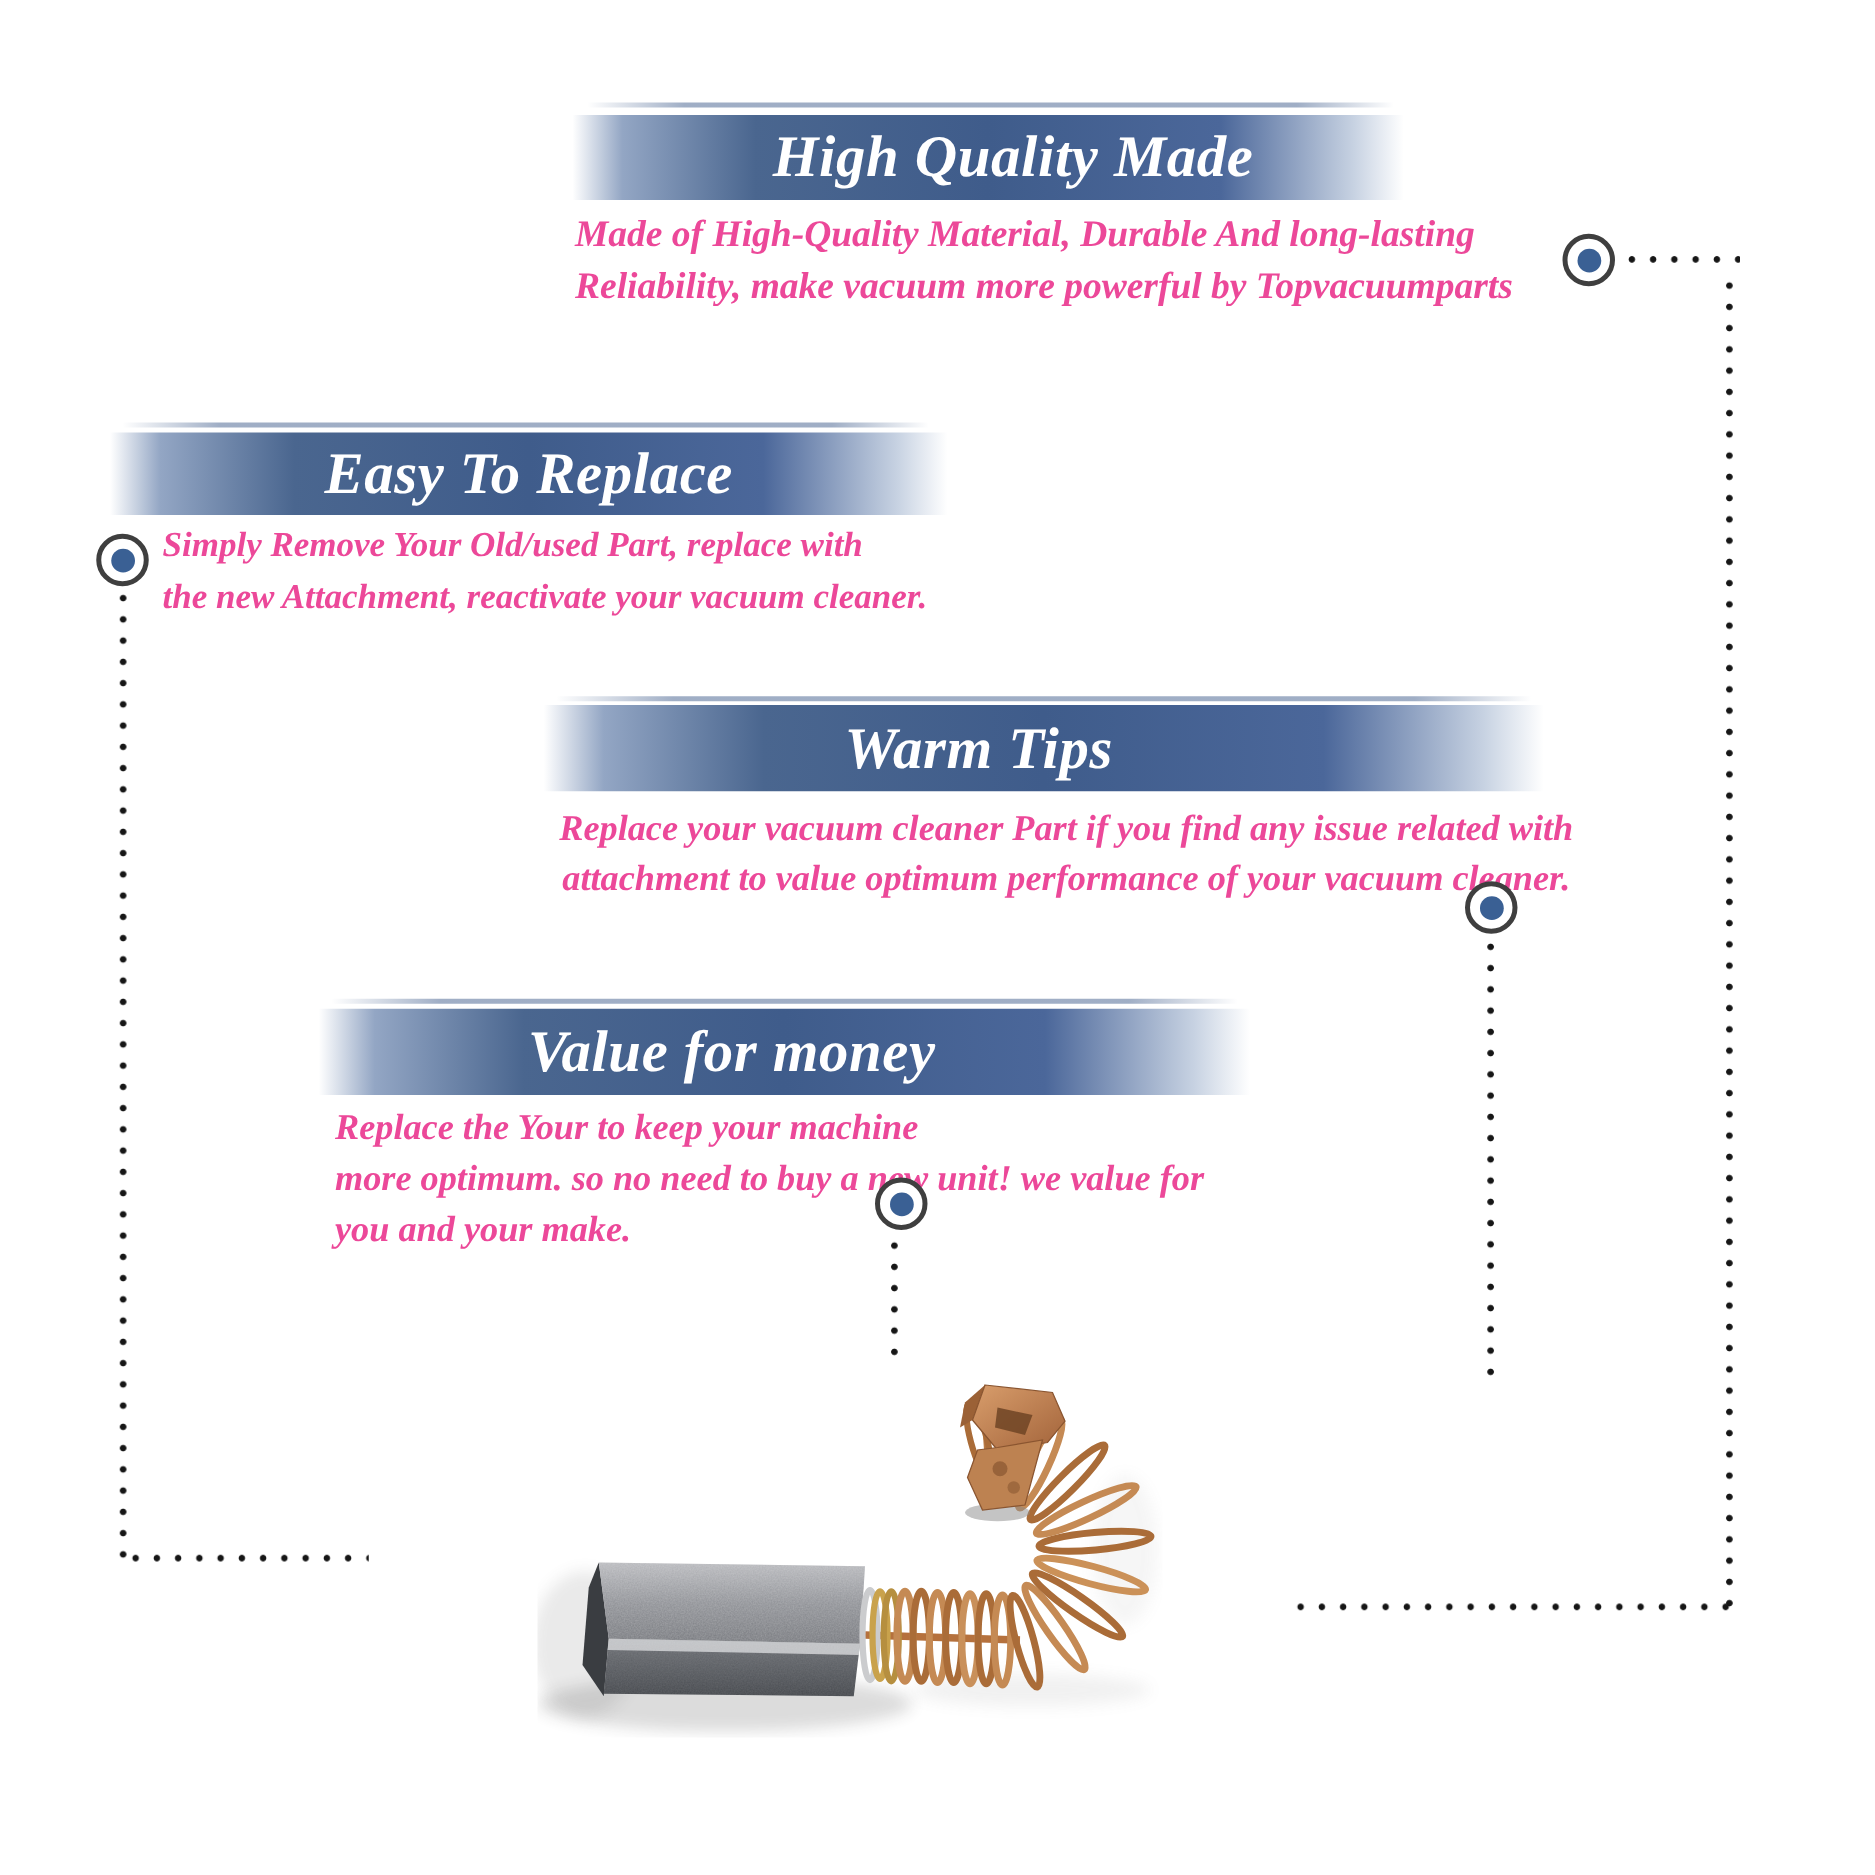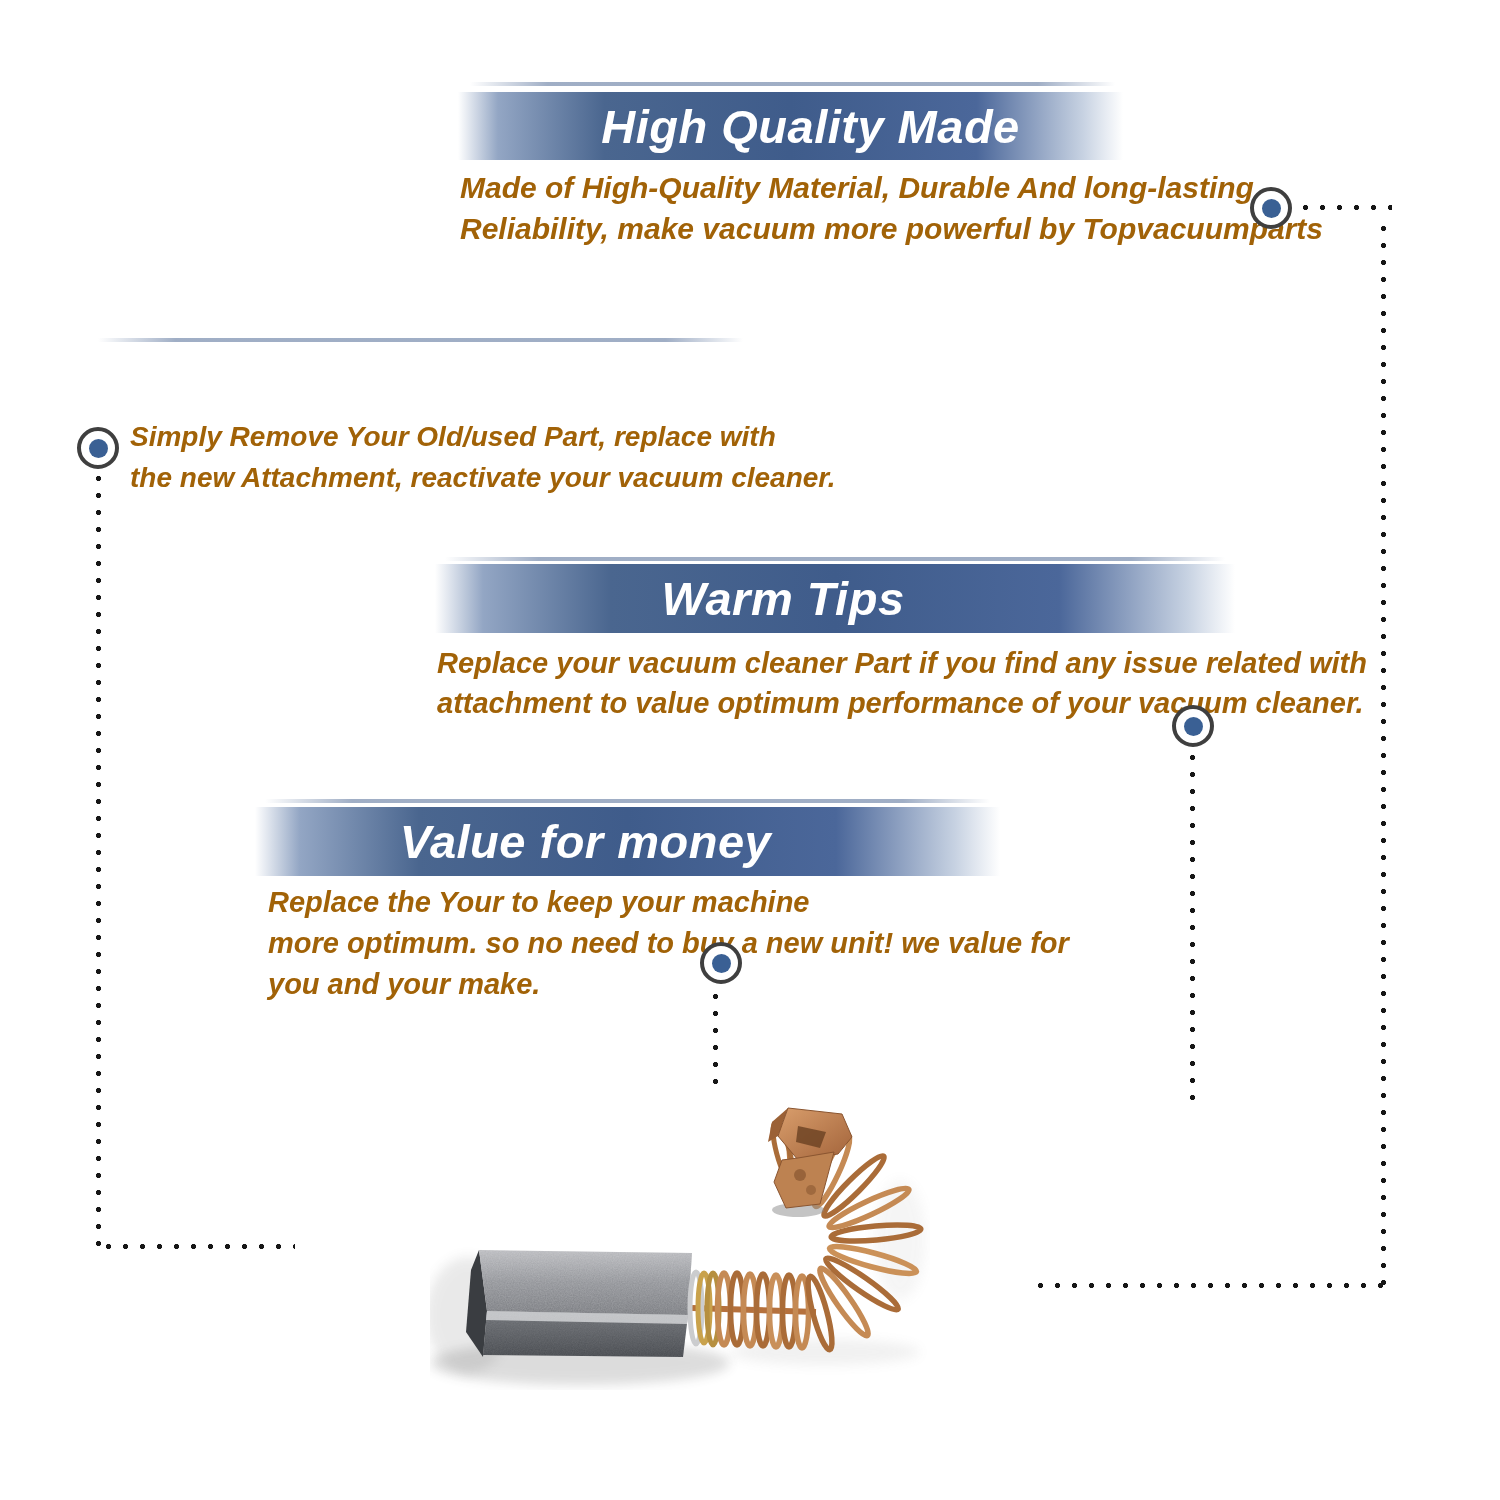--- a/index.html
+++ b/index.html
@@ -1,18 +1,18 @@
 <!DOCTYPE html>
 <html><head>
 <meta charset="utf-8">
 <style>
   html,body{margin:0;padding:0;background:#ffffff;}
   .canvas{
     position:relative;width:1500px;height:1500px;background:#ffffff;overflow:hidden;
-    font-family:Liberation Sans, sans-serif;
+    font-family:Liberation Serif, serif;
   }
   
   .banner{
     position:absolute;display:flex;align-items:center;justify-content:center;
     background:linear-gradient(90deg,#ffffff 0%,#93a6c4 6%,#4a668f 22%,#3f5c8b 50%,#4b679a 78%,#c7d2e2 94%,#ffffff 100%);
   }
   .banner .h{
     color:#ffffff;font-style:italic;font-weight:700;font-size:47px;letter-spacing:.5px;
     white-space:nowrap;
   }
@@ -25,21 +25,21 @@
   #b2{left:88px;top:346px;width:670px;height:66px;}
   #b3{left:435px;top:564px;width:800px;height:69px;}
   #b3 .h{transform:translateX(-52px);}
   #b4{left:255px;top:807px;width:745px;height:69px;}
   #b4 .h{transform:translateX(-42px);}
   #tl1{left:470px;top:82px;width:645px;}
   #tl2{left:98px;top:338px;width:645px;}
   #tl3{left:445px;top:557px;width:780px;}
   #tl4{left:265px;top:799px;width:725px;}
   
-  .body-text{position:absolute;color:#a16207;font-style:italic;font-weight:700;}
+  .body-text{position:absolute;color:#ec4899;font-style:italic;font-weight:700;}
   .body-text .ln{white-space:nowrap;}
   #t1{left:460px;top:167px;width:770px;font-size:30px;line-height:41px;}
   #t2{left:130px;top:416px;width:730px;font-size:28px;line-height:41px;}
   #t3{left:437px;top:643px;width:832px;font-size:29px;line-height:40px;text-align:center;}
   #t4{left:268px;top:882px;width:740px;font-size:29px;line-height:41px;}
   
   .marker{
     position:absolute;width:34px;height:34px;border:4px solid #3f3f3f;border-radius:50%;
     background:#ffffff;display:flex;align-items:center;justify-content:center;
   }
@@ -74,20 +74,23 @@
 
 <div class="canvas">
 
   <div class="topline" id="tl1"></div>
   <div class="topline" id="tl2"></div>
   <div class="topline" id="tl3"></div>
   <div class="topline" id="tl4"></div>
 
   <div class="banner" id="b1">
     <span class="h">High Quality Made</span>
+  </div>
+  <div class="banner" id="b2">
+    <span class="h">Easy To Replace</span>
   </div>
   <div class="banner" id="b4">
     <span class="h">Value for money</span>
   </div>
   <div class="banner" id="b3">
     <span class="h">Warm Tips</span>
   </div>
 
   <div class="body-text" id="t1">
     <div class="ln">Made of High-Quality Material, Durable And long-lasting</div>

